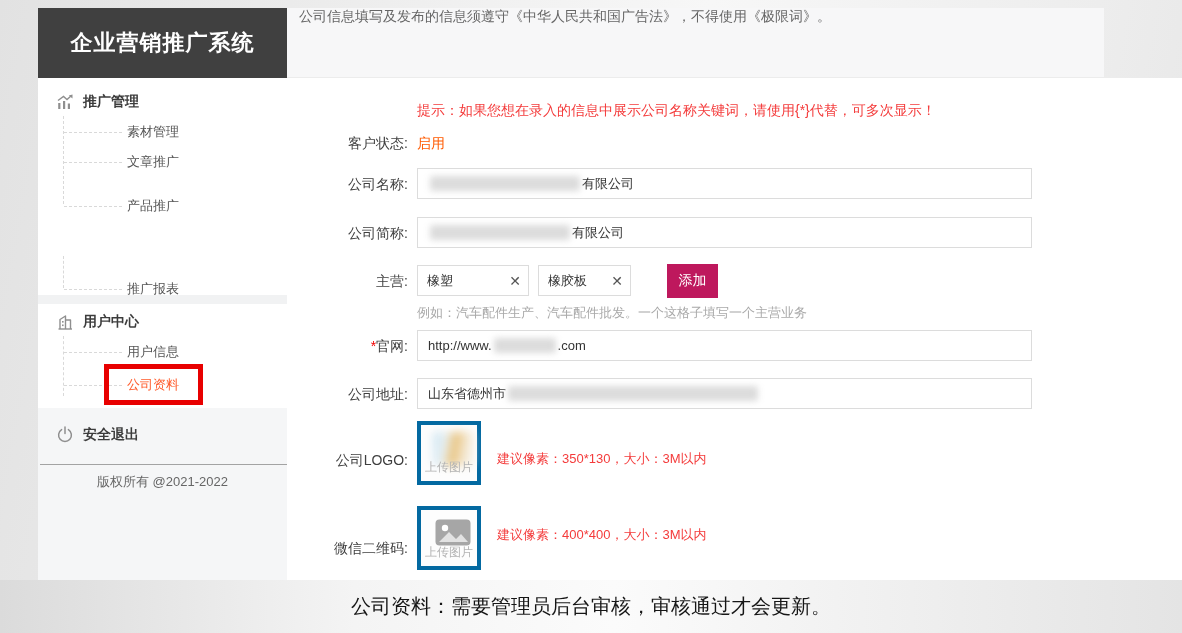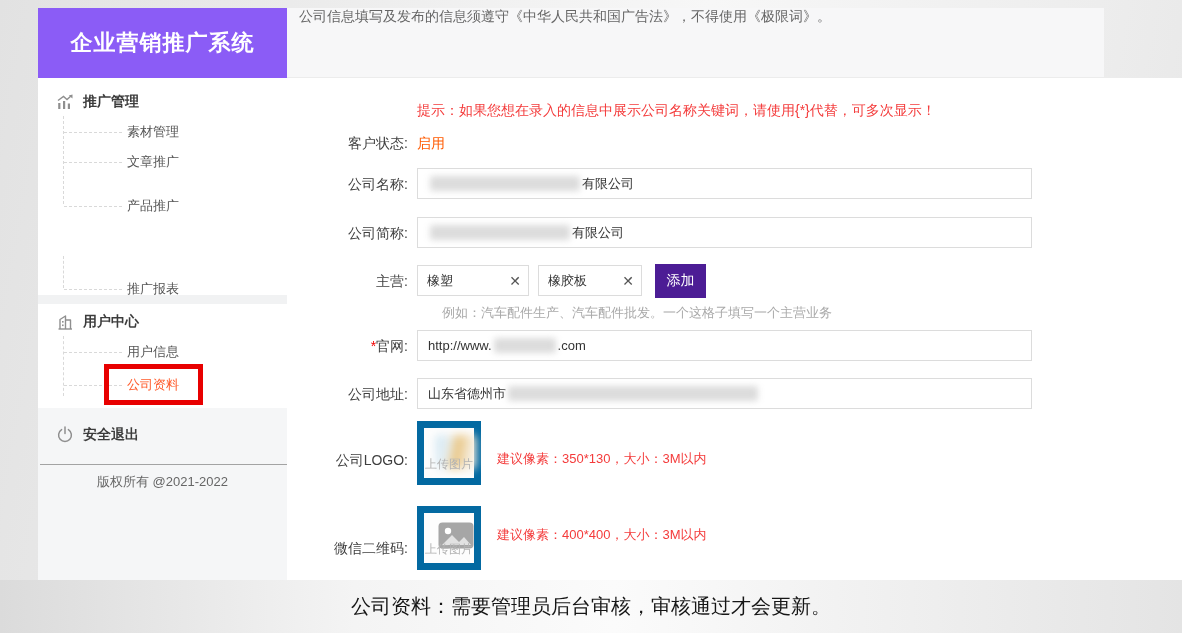--- a/index.html
+++ b/index.html
@@ -6,21 +6,21 @@
   html,body { width:1182px; height:633px; }
   body {
     position:relative;
     font-family:"Liberation Sans","DejaVu Sans",sans-serif;
     background:linear-gradient(100deg,#e2e2e2 0%,#f0f0f0 35%,#f7f7f7 55%,#ededed 85%,#e6e6e6 100%);
     overflow:hidden;
   }
   
   .brand {
     position:absolute; left:38px; top:8px; width:249px; height:70px;
-    background:#8b5cf6; color:#fff;
+    background:#404040; color:#fff;
     display:flex; align-items:center; justify-content:center;
     font-size:22px; font-weight:bold; letter-spacing:1px;
   }
   .notice {
     position:absolute; left:287px; top:8px; width:817px; height:70px;
     background:#f7f7f8; border-bottom:1px solid #ececec;
     display:flex; align-items:flex-start; padding-left:12px;
     color:#666; font-size:14px;
   }
   
@@ -56,28 +56,28 @@
   .req { color:#f30000; }
   .status-val { position:absolute; left:130px; top:57px; font-size:14px; color:#ff5a00; }
   .tbox {
     position:absolute; background:#fff; border:1px solid #dcdcdc;
     display:flex; align-items:center; padding:0 10px; font-size:13px; color:#333;
   }
   .redact { display:inline-block; height:15px; background:#dcdcdc; filter:blur(3px); border-radius:2px; margin:0 2px; }
   .tagbox { position:absolute; height:31px; border:1px solid #dcdcdc; background:#fff; display:flex; align-items:center; padding:0 24px 0 9px; font-size:13px; color:#333; }
   .tagbox .clear { position:absolute; right:7px; top:50%; transform:translateY(-50%); color:#555; font-size:14px; cursor:pointer; }
   .addbtn {
-    position:absolute; left:368px; top:186px; width:51px; height:34px;
-    background:#4c1d95; color:#fff; border:none; font-size:14px; cursor:pointer;
+    position:absolute; left:380px; top:186px; width:51px; height:34px;
+    background:#be185d; color:#fff; border:none; font-size:14px; cursor:pointer;
     font-family:inherit;
   }
-  .grayhint { position:absolute; left:130px; top:226px; font-size:13px; color:#a9a9a9;margin-left:25px; }
+  .grayhint { position:absolute; left:130px; top:226px; font-size:13px; color:#a9a9a9; }
   .upload {
     position:absolute; left:130px; width:64px; height:64px;
-    border:7px solid #0369a1; background:#fdfdfd; cursor:pointer;
+    border:4px solid #0369a1; background:#fdfdfd; cursor:pointer;
   }
   .upload .utext { position:absolute; bottom:5px; left:0; width:100%; text-align:center; font-size:12px; color:#b3b3b3; }
   .logoblur {
     position:absolute; left:12px; top:7px; width:40px; height:34px; border-radius:4px;
     background:linear-gradient(100deg,#cfe6f2 5%,#e9f1f5 30%,#e9c27a 52%,#f2e3c8 72%,#f7f3ea 95%);
     filter:blur(4px);
   }
   .qricon { position:absolute; left:14px; top:9px; }
   .redhint { position:absolute; left:210px; font-size:13px; color:#f43b3b; }
   
@@ -168,21 +168,21 @@
   <div class="tbox" style="left:130px; top:139px; width:615px; height:31px;">
     <span class="redact" style="width:140px;"></span>
       <span>有限公司</span>
   </div>
 
   <div class="flabel" style="top:195px;">主营:</div>
   <div class="tagbox" style="left:130px; top:187px; width:112px;">
     <span>橡塑</span>
     <span class="clear">✕</span>
   </div>
-  <div class="tagbox" style="left:251px; top:187px; width:104px;">
+  <div class="tagbox" style="left:251px; top:187px; width:93px;">
     <span>橡胶板</span>
     <span class="clear">✕</span>
   </div>
   <button class="addbtn">添加</button>
   <div class="grayhint">例如：汽车配件生产、汽车配件批发。一个这格子填写一个主营业务</div>
 
   <div class="flabel" style="top:260px;"><span class="req">*</span><span>官网:</span></div>
   <div class="tbox" style="left:130px; top:252px; width:615px; height:31px;">
     <span>http://www.</span>
       <span class="redact" style="width:62px;"></span>

